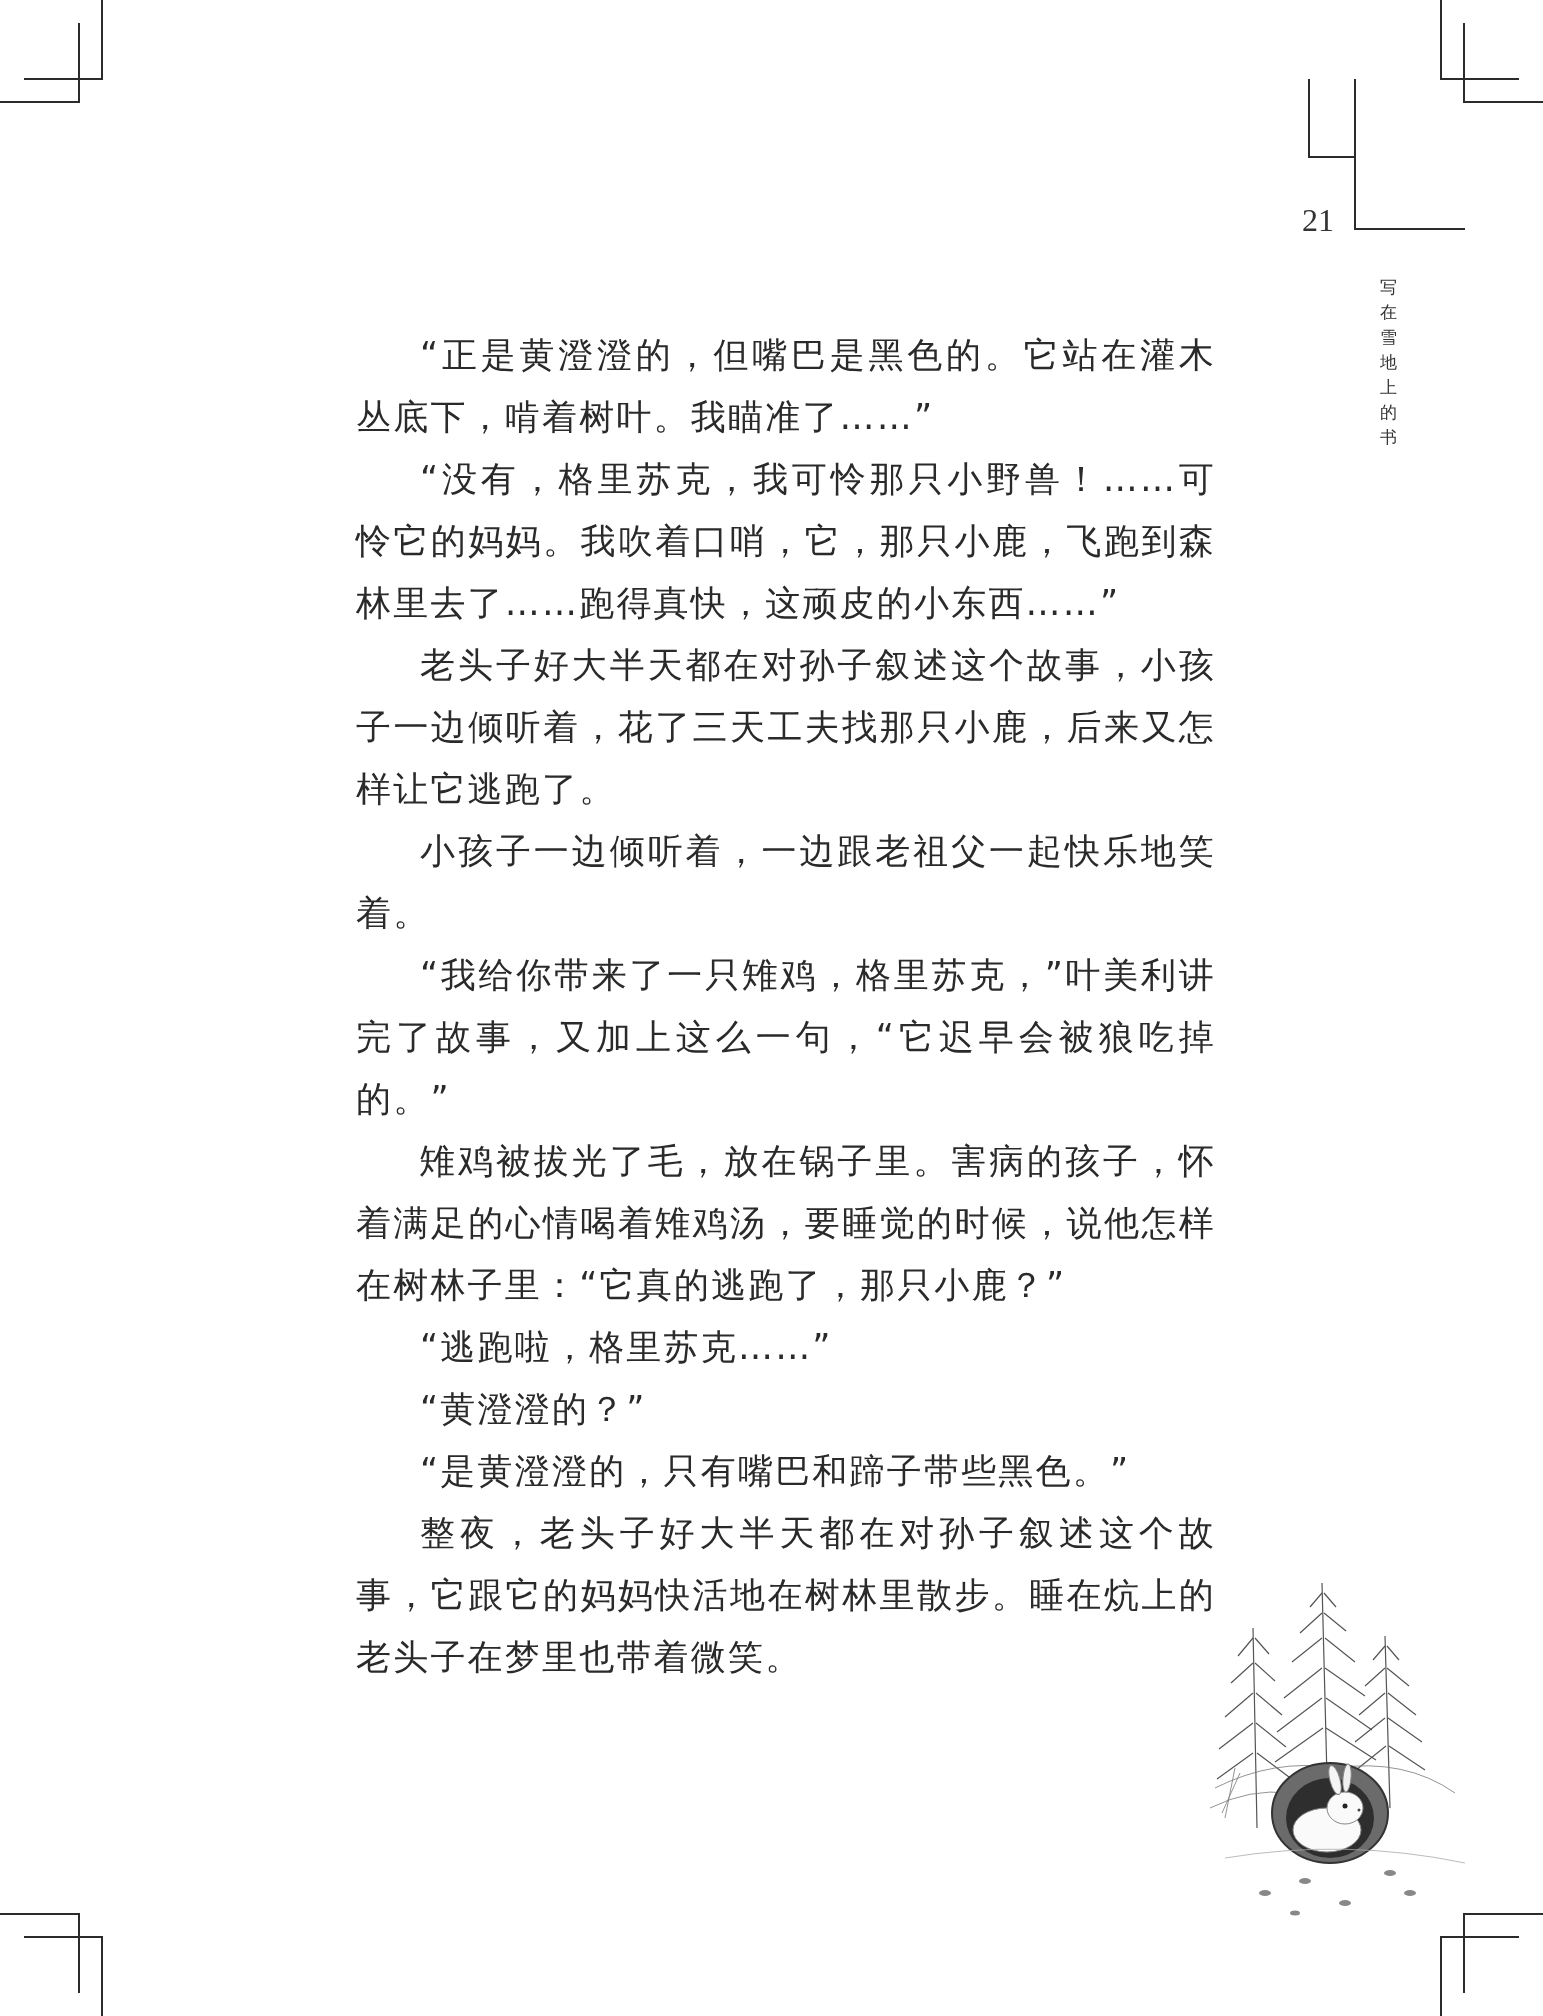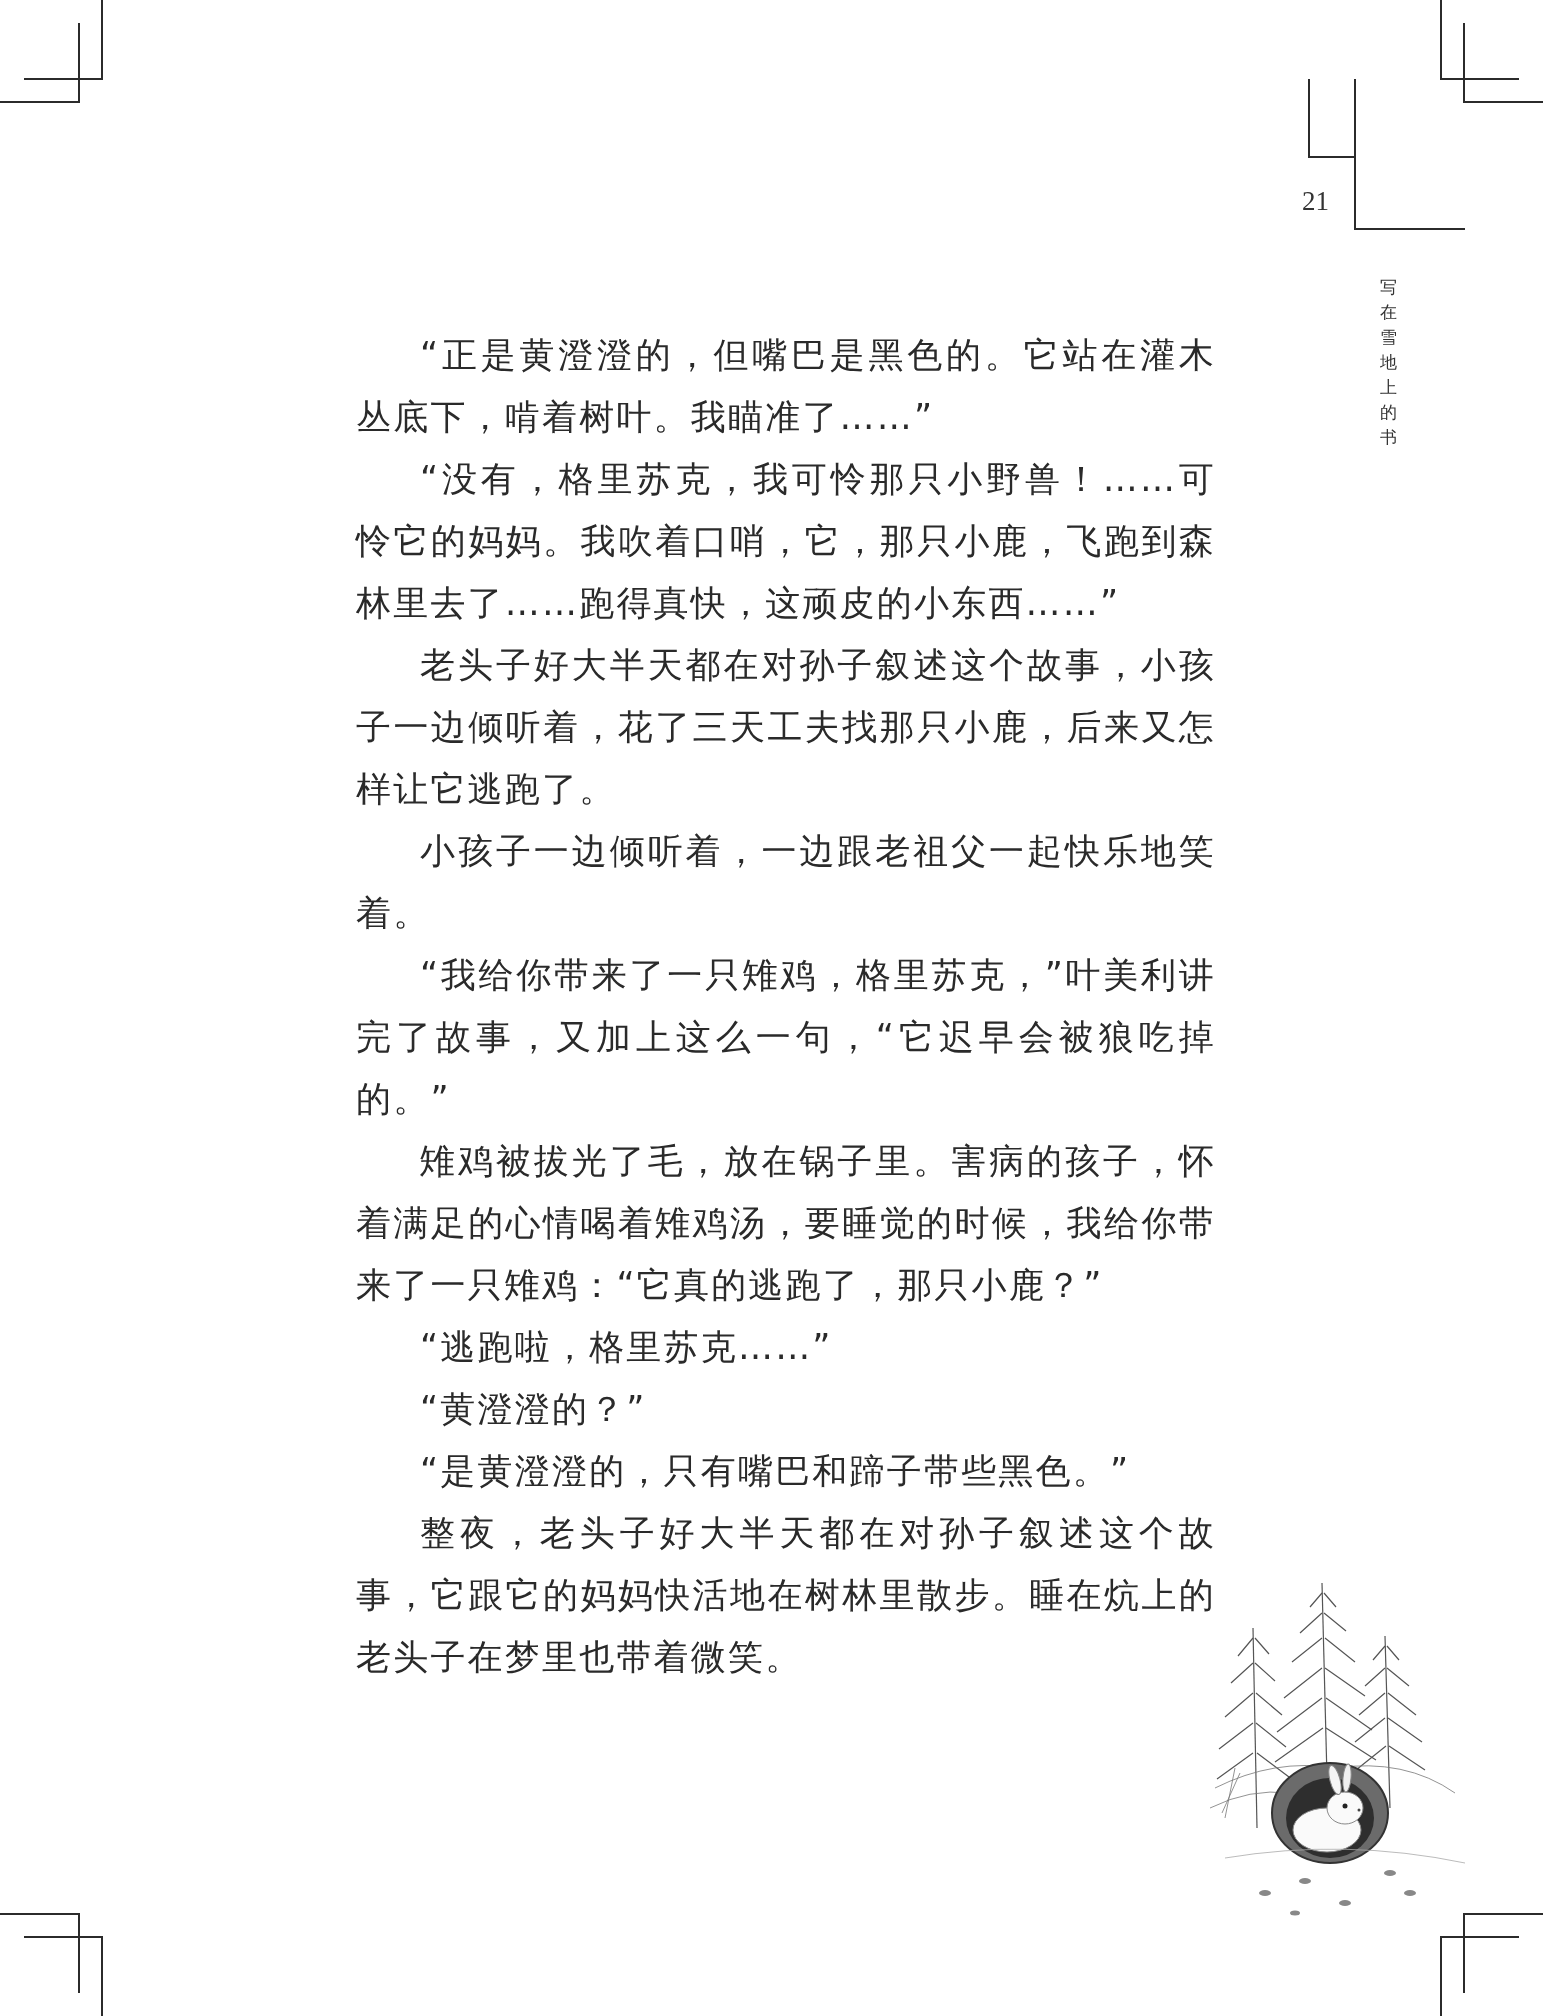--- a/index.html
+++ b/index.html
@@ -1,20 +1,20 @@
 <!DOCTYPE html>
 <html><head>
 <meta charset="utf-8">
 <style>
   html, body { margin: 0; padding: 0; background: #ffffff; }
   body { width: 1543px; height: 2016px; position: relative; overflow: hidden;
          font-family: "DejaVu Sans", "Liberation Sans", sans-serif; color: #2a2a2a; }
   .crop { position: absolute; background: #2b2b2b; }
-  .page-num { position: absolute; left: 1302px; top: 186px; font-family: "Liberation Serif", "DejaVu Serif", serif;
-              font-size: 27px; color: #333; letter-spacing: 0px; }
+  .page-num { position: absolute; left: 1302px; top: 202px; font-family: "Liberation Serif", "DejaVu Serif", serif;
+              font-size: 32px; color: #333; letter-spacing: 0px; }
   .running-title { position: absolute; left: 1373px; top: 275px; width: 24px;
                    font-size: 17px; line-height: 25px; color: #333; text-align: right;
                    word-break: break-all; }
   .body-text { position: absolute; left: 356px; top: 324px; width: 860px; }
   .para { font-size: 35px; line-height: 62px; margin: 0; letter-spacing: 2.2px; text-align: justify; }
   .para.indent { text-indent: 64px; }
   .illustration { position: absolute; left: 1195px; top: 1568px; width: 300px; height: 350px; }
 </style>
 </head>
 <body>
@@ -36,21 +36,21 @@
 
 <div class="page-num">21</div>
 <div class="running-title">写在雪地上的书</div>
 
 <div class="body-text">
   <p class="para indent">“正是黄澄澄的，但嘴巴是黑色的。它站在灌木丛底下，啃着树叶。我瞄准了……”</p>
   <p class="para indent">“没有，格里苏克，我可怜那只小野兽！……可怜它的妈妈。我吹着口哨，它，那只小鹿，飞跑到森林里去了……跑得真快，这顽皮的小东西……”</p>
   <p class="para indent">老头子好大半天都在对孙子叙述这个故事，小孩子一边倾听着，花了三天工夫找那只小鹿，后来又怎样让它逃跑了。</p>
   <p class="para indent">小孩子一边倾听着，一边跟老祖父一起快乐地笑着。</p>
   <p class="para indent">“我给你带来了一只雉鸡，格里苏克，”叶美利讲完了故事，又加上这么一句，“它迟早会被狼吃掉的。”</p>
-  <p class="para indent">雉鸡被拔光了毛，放在锅子里。害病的孩子，怀着满足的心情喝着雉鸡汤，要睡觉的时候，我给你带来了一只雉鸡：“它真的逃跑了，那只小鹿？”</p>
+  <p class="para indent">雉鸡被拔光了毛，放在锅子里。害病的孩子，怀着满足的心情喝着雉鸡汤，要睡觉的时候，说他怎样在树林子里：“它真的逃跑了，那只小鹿？”</p>
   <p class="para indent">“逃跑啦，格里苏克……”</p>
   <p class="para indent">“黄澄澄的？”</p>
   <p class="para indent">“是黄澄澄的，只有嘴巴和蹄子带些黑色。”</p>
   <p class="para indent">整夜，老头子好大半天都在对孙子叙述这个故事，它跟它的妈妈快活地在树林里散步。睡在炕上的老头子在梦里也带着微笑。</p>
 </div>
 
 <svg class="illustration" viewBox="0 0 300 350" xmlns="http://www.w3.org/2000/svg">
   <g stroke="#555" stroke-width="1.2" fill="none">
 
     <line x1="58" y1="60" x2="62" y2="260"></line>

